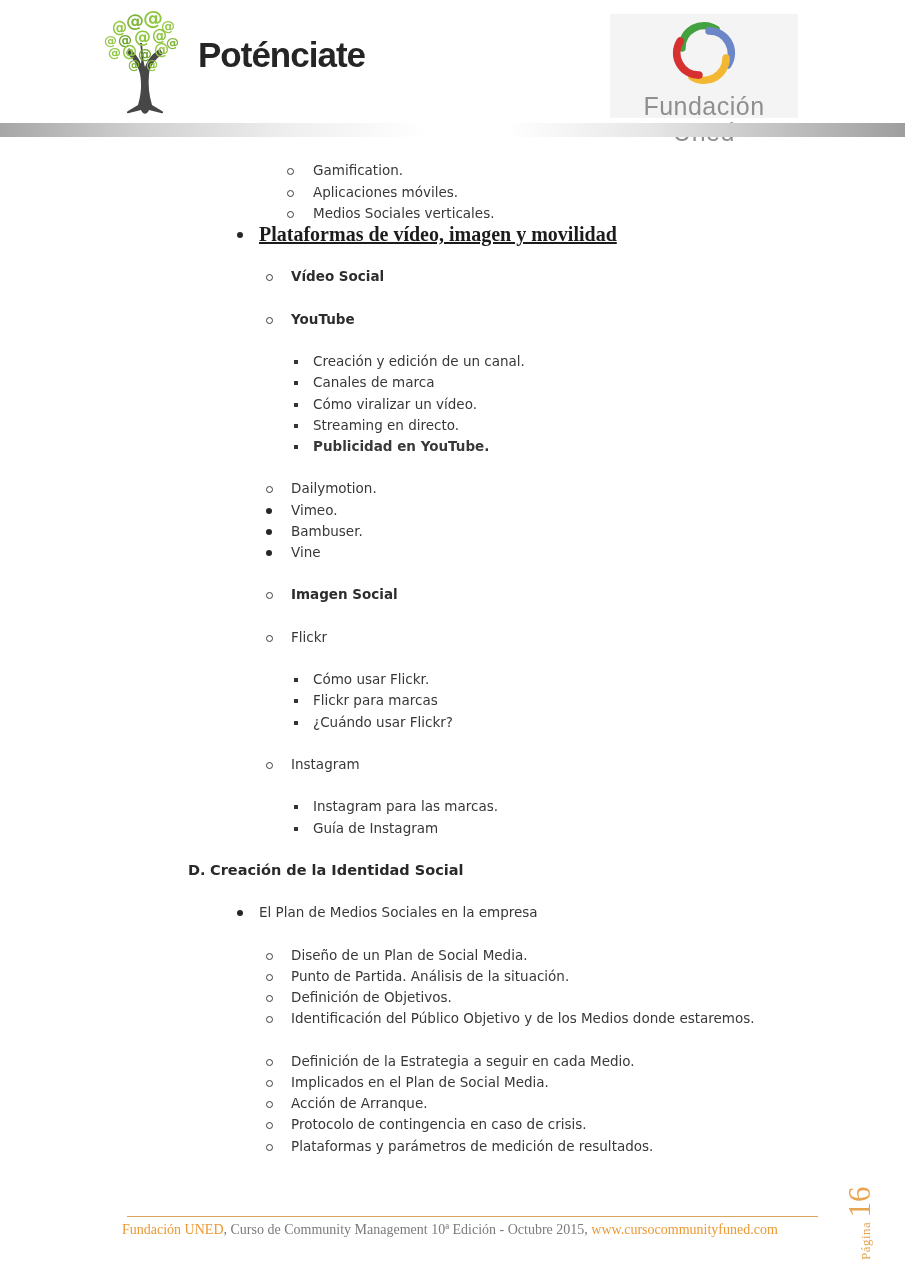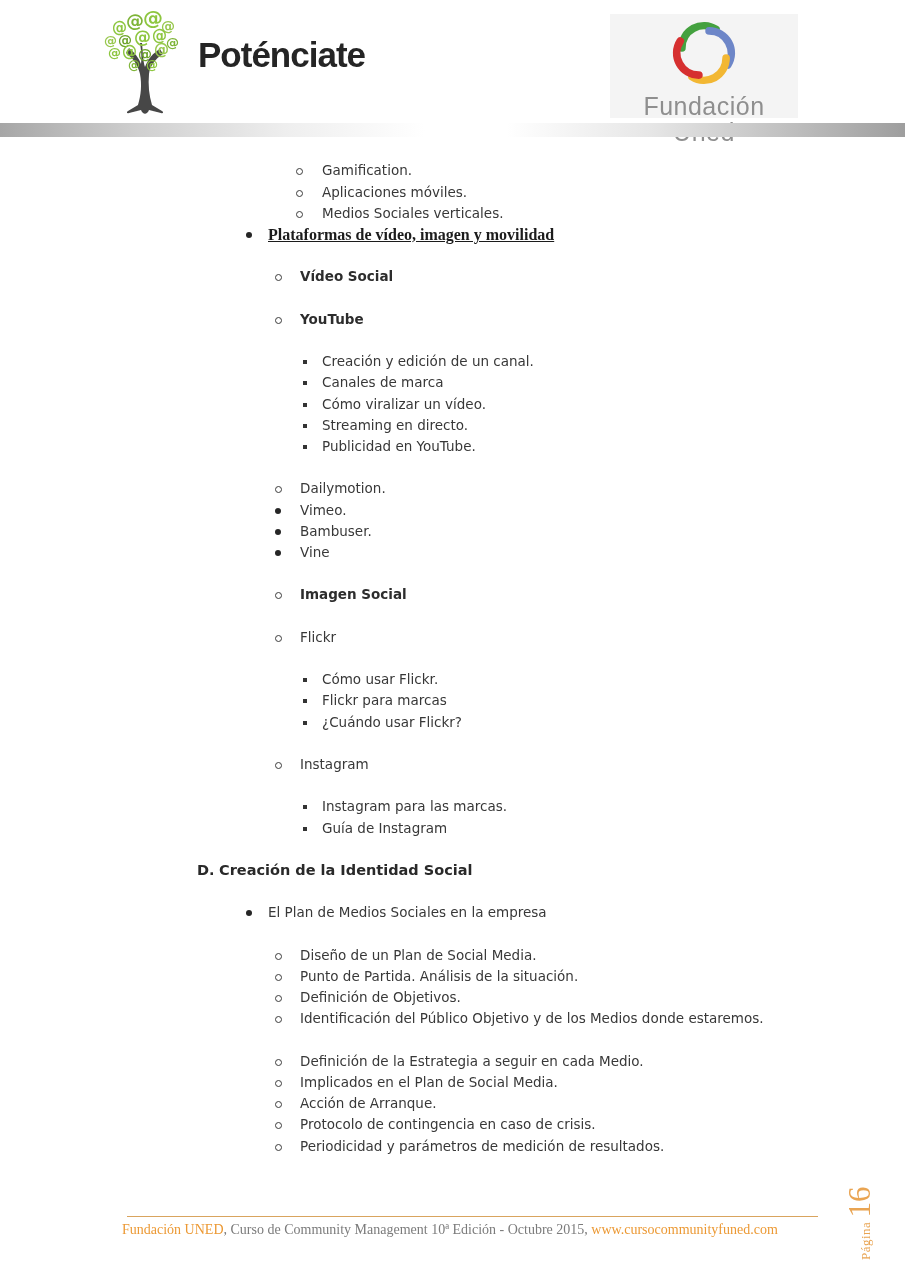--- a/index.html
+++ b/index.html
@@ -12,24 +12,24 @@
   .brand-sub{font-size:28px;color:#4f4f4f;line-height:30px;}
   .brand-sub .green{color:#8DC63F;}
   .foundation{position:absolute;left:610px;top:14px;width:188px;height:104px;background:#f4f4f4;
               text-align:center;}
   .foundation-name{font-family:"Liberation Sans",sans-serif;font-size:25px;color:#8f8f8f;
                    letter-spacing:.5px;line-height:26px;}
   .bar{position:absolute;left:0;top:123px;width:905px;height:14px;
        background:linear-gradient(90deg,#a6a6a6 0%,#cfcfcf 15%,#efefef 32%,#ffffff 47%,#ffffff 56%,#e6e6e6 72%,#bdbdbd 88%,#9e9e9e 100%);}
   
   .doc-body{position:absolute;left:0;top:0;width:905px;height:1280px;}
-  .row{position:absolute;left:9px;width:834px;height:22px;}
+  .row{position:absolute;left:0;width:834px;height:22px;}
   .txt{position:absolute;top:0;line-height:21px;font-size:13.5px;color:#383838;white-space:nowrap;}
   .txt.bold{font-weight:bold;color:#2d2d2d;}
-  .txt.serif{font-family:"Liberation Serif",serif;font-size:16px;font-weight:bold;color:#1c1c1c;
+  .txt.serif{font-family:"Liberation Serif",serif;font-size:20px;font-weight:bold;color:#1c1c1c;
              text-decoration:underline;}
   .txt.heading{font-weight:bold;font-size:14.5px;color:#292929;}
   .txt.justify{white-space:normal;text-align:justify;width:484px;line-height:21.2px;}
   .mk{position:absolute;}
   .mk.circle{width:5px;height:5px;border:1.2px solid #3c3c3c;border-radius:50%;top:8px;}
   .mk.disc{width:6px;height:6px;background:#262626;border-radius:50%;top:8px;}
   .mk.square{width:4px;height:4px;background:#333333;top:9px;}
   .mk.letter{font-weight:bold;font-size:14.5px;color:#292929;line-height:21px;top:0;}
   
   .footer-line{position:absolute;left:127px;top:1216px;width:691px;height:1px;background:#D9A45E;}
@@ -125,21 +125,21 @@
         <span class="txt plain" style="left: 313px;">Canales de marca</span>
       </div>
       <div class="row" style="top: 393.6px;">
         <span class="mk square" style="left: 294px;"></span>
         <span class="txt plain" style="left: 313px;">Cómo viralizar un vídeo.</span>
       </div>
       <div class="row" style="top: 414.8px;">
         <span class="mk square" style="left: 294px;"></span>
         <span class="txt plain" style="left: 313px;">Streaming en directo.</span>
       </div>
-      <div class="row" style="top: 436px;">
+      <div class="row" style="top: 436px; font-weight: bold;">
         <span class="mk square" style="left: 294px;"></span>
         <span class="txt plain" style="left: 313px;">Publicidad en YouTube.</span>
       </div>
       <div class="row" style="top: 478.4px;">
         <span class="mk circle" style="left: 266px;"></span>
         <span class="txt plain" style="left: 291px;">Dailymotion.</span>
       </div>
       <div class="row" style="top: 499.6px;">
         <span class="mk disc" style="left: 266px;"></span>
         <span class="txt plain" style="left: 291px;">Vimeo.</span>
@@ -219,21 +219,21 @@
       <div class="row" style="top: 1093.2px;">
         <span class="mk circle" style="left: 266px;"></span>
         <span class="txt plain" style="left: 291px;">Acción de Arranque.</span>
       </div>
       <div class="row" style="top: 1114.4px;">
         <span class="mk circle" style="left: 266px;"></span>
         <span class="txt plain" style="left: 291px;">Protocolo de contingencia en caso de crisis.</span>
       </div>
       <div class="row" style="top: 1135.6px;">
         <span class="mk circle" style="left: 266px;"></span>
-        <span class="txt plain" style="left: 291px;">Periodicidad y parámetros de medición de resultados.</span>
+        <span class="txt plain" style="left: 291px;">Plataformas y parámetros de medición de resultados.</span>
       </div>
     </div>
 
   <div class="footer-line"></div>
   <div class="footer-text"><span class="orange">Fundación UNED</span><span class="grey">, Curso de Community Management 10ª Edición - Octubre 2015, </span><span class="orange">www.cursocommunityfuned.com</span></div>
 
   <div class="page-num"><span class="pn-label">Página</span> <span class="pn-num">16</span></div>
 
 </div>
 

